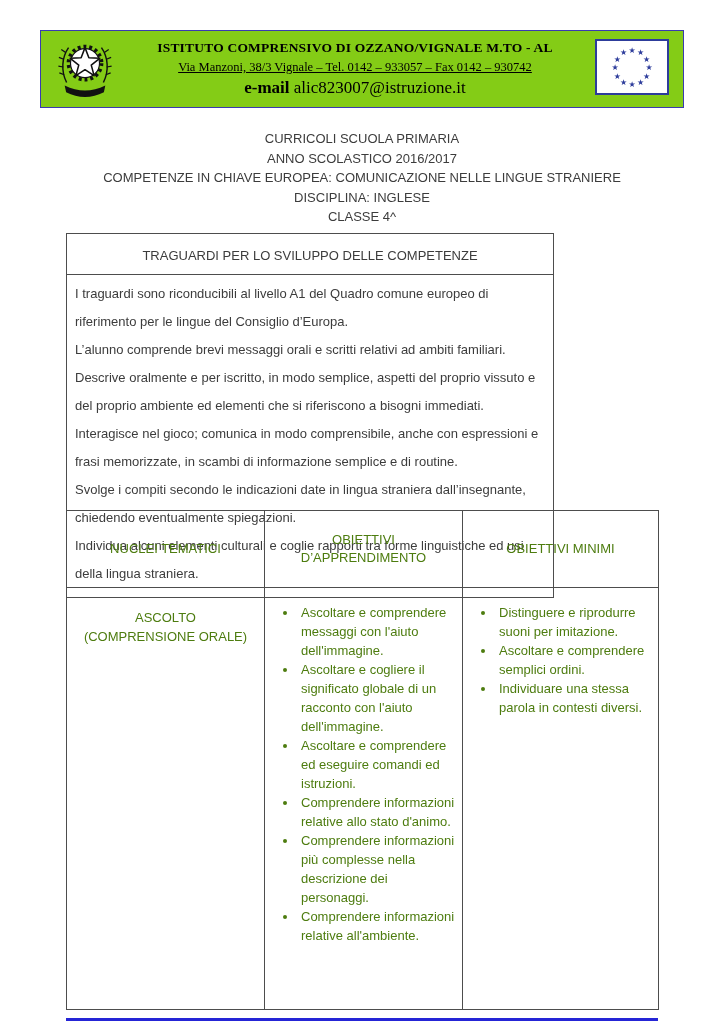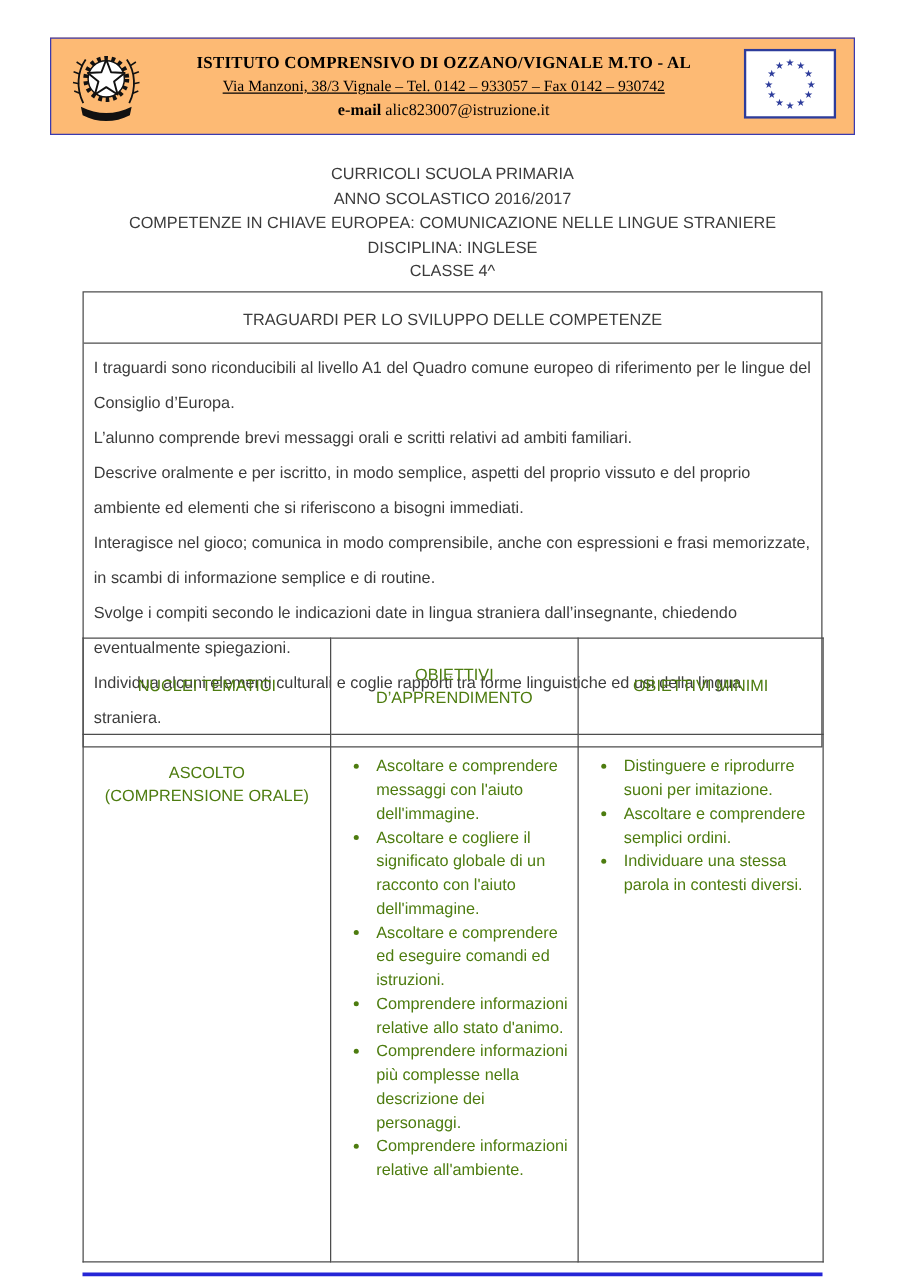--- a/index.html
+++ b/index.html
@@ -17,50 +17,50 @@
   .letterhead {
     position: absolute;
     left: 40px; top: 30px;
     width: 644px; height: 78px;
     border: 1px solid #3a3ab0;
     display: flex;
     align-items: center;
     justify-content: space-between;
     padding: 0 14px;
     box-sizing: border-box;
-    background: #fdba74;
+    background: #84cc16;
   }
   .emblem, .eu-flag { flex: 0 0 auto; }
   .letterhead-text {
     flex: 1 1 auto;
     text-align: center;
     font-family: "Liberation Serif", serif;
     color: #000;
     padding: 0 6px;
   }
   .school-name { font-weight: bold; font-size: 13.5px; letter-spacing: 0.2px; }
   .school-address { font-size: 12.5px; margin-top: 4px; text-decoration: underline; }
-  .school-email { font-size: 13px; margin-top: 3px; }
+  .school-email { font-size: 17px; margin-top: 3px; }
   .email-label { font-weight: bold; }
 
   
   .title-block {
     position: absolute;
     left: 0; top: 129px;
     width: 100%;
     text-align: center;
     font-size: 13px;
     line-height: 19.5px;
   }
 
   
   .traguardi {
     position: absolute;
     left: 66px; top: 233px;
-    width: 592px;
+    width: 488px;
     border: 1px solid #4d4d4d;
     box-sizing: border-box;
     background: #fff;
   }
   .traguardi-title {
     text-align: center;
     font-size: 13px;
     padding: 14px 8px 11px;
     border-bottom: 1px solid #4d4d4d;
   }

